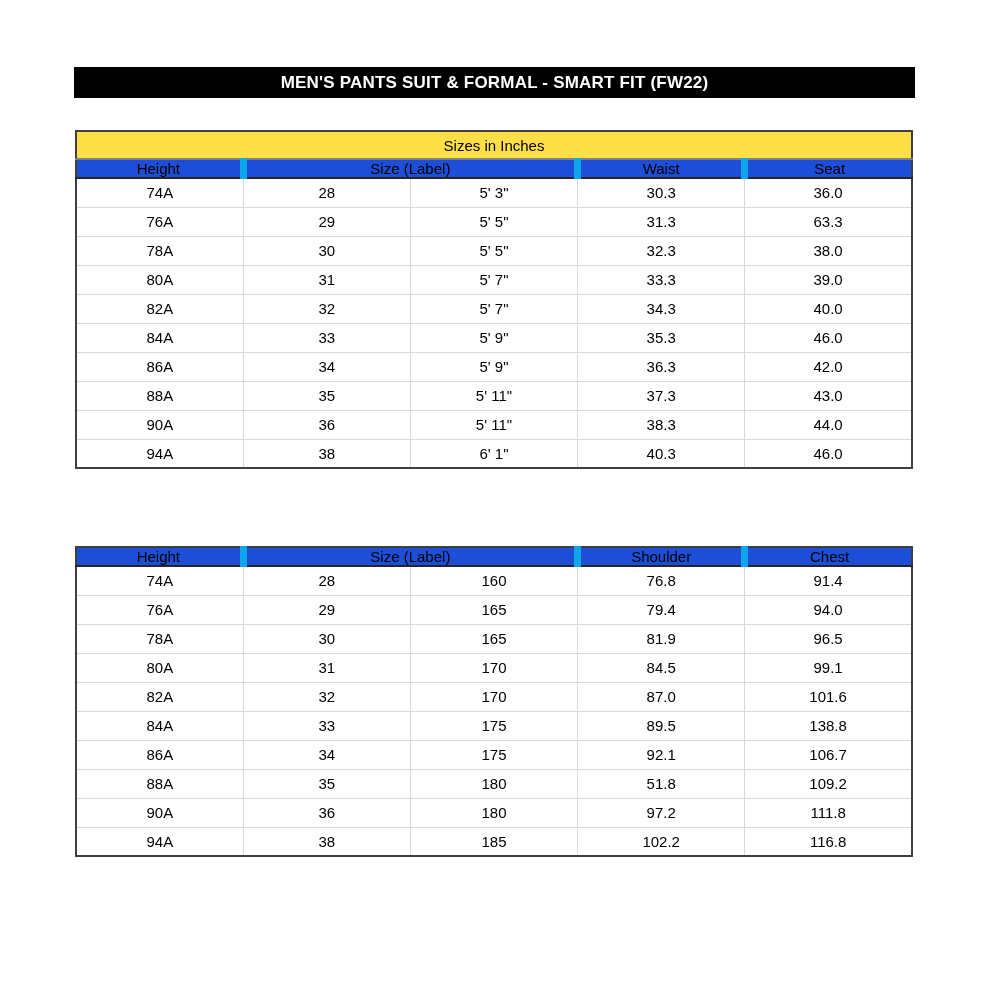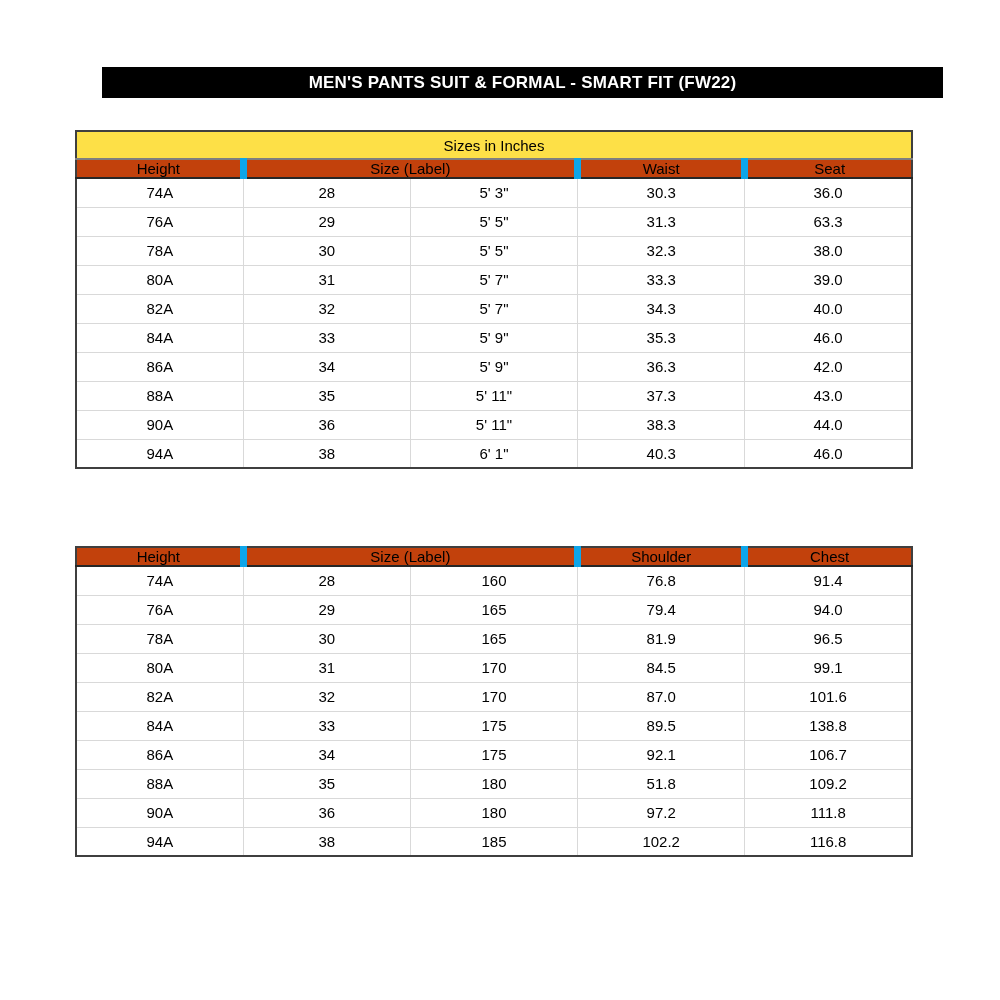--- a/index.html
+++ b/index.html
@@ -21,21 +21,20 @@
     width: 841px;
     height: 31px;
     background: #000000;
     color: #ffffff;
     display: flex;
     align-items: center;
     justify-content: center;
     font-weight: bold;
     font-size: 17px;
     letter-spacing: 0.2px;
-    margin-left: 28px;
   }
 
   .size-table-wrap { position: absolute; left: 75px; width: 838px; }
   .wrap-inches { top: 130px; }
   .wrap-cm     { top: 546px; }
 
   table.size-table {
     width: 100%;
     border-collapse: collapse;
     table-layout: fixed;
@@ -46,21 +45,21 @@
     height: 28px;
     text-align: center;
     vertical-align: middle;
     background: #fde047;
     border-bottom: 2px solid #7f7f7f;
     font-size: 15px;
     padding: 0;
   }
   .header-row th {
     height: 17px;
-    background: #c2410c;
+    background: #1d4ed8;
     font-weight: normal;
     text-align: center;
     vertical-align: middle;
     border-bottom: 2px solid #262626;
     font-size: 15px;
     padding: 0;
   }
   .header-row th + th { border-left: 7px solid #0ea5e9; }
   tbody.data-rows td {
     height: 29px;

